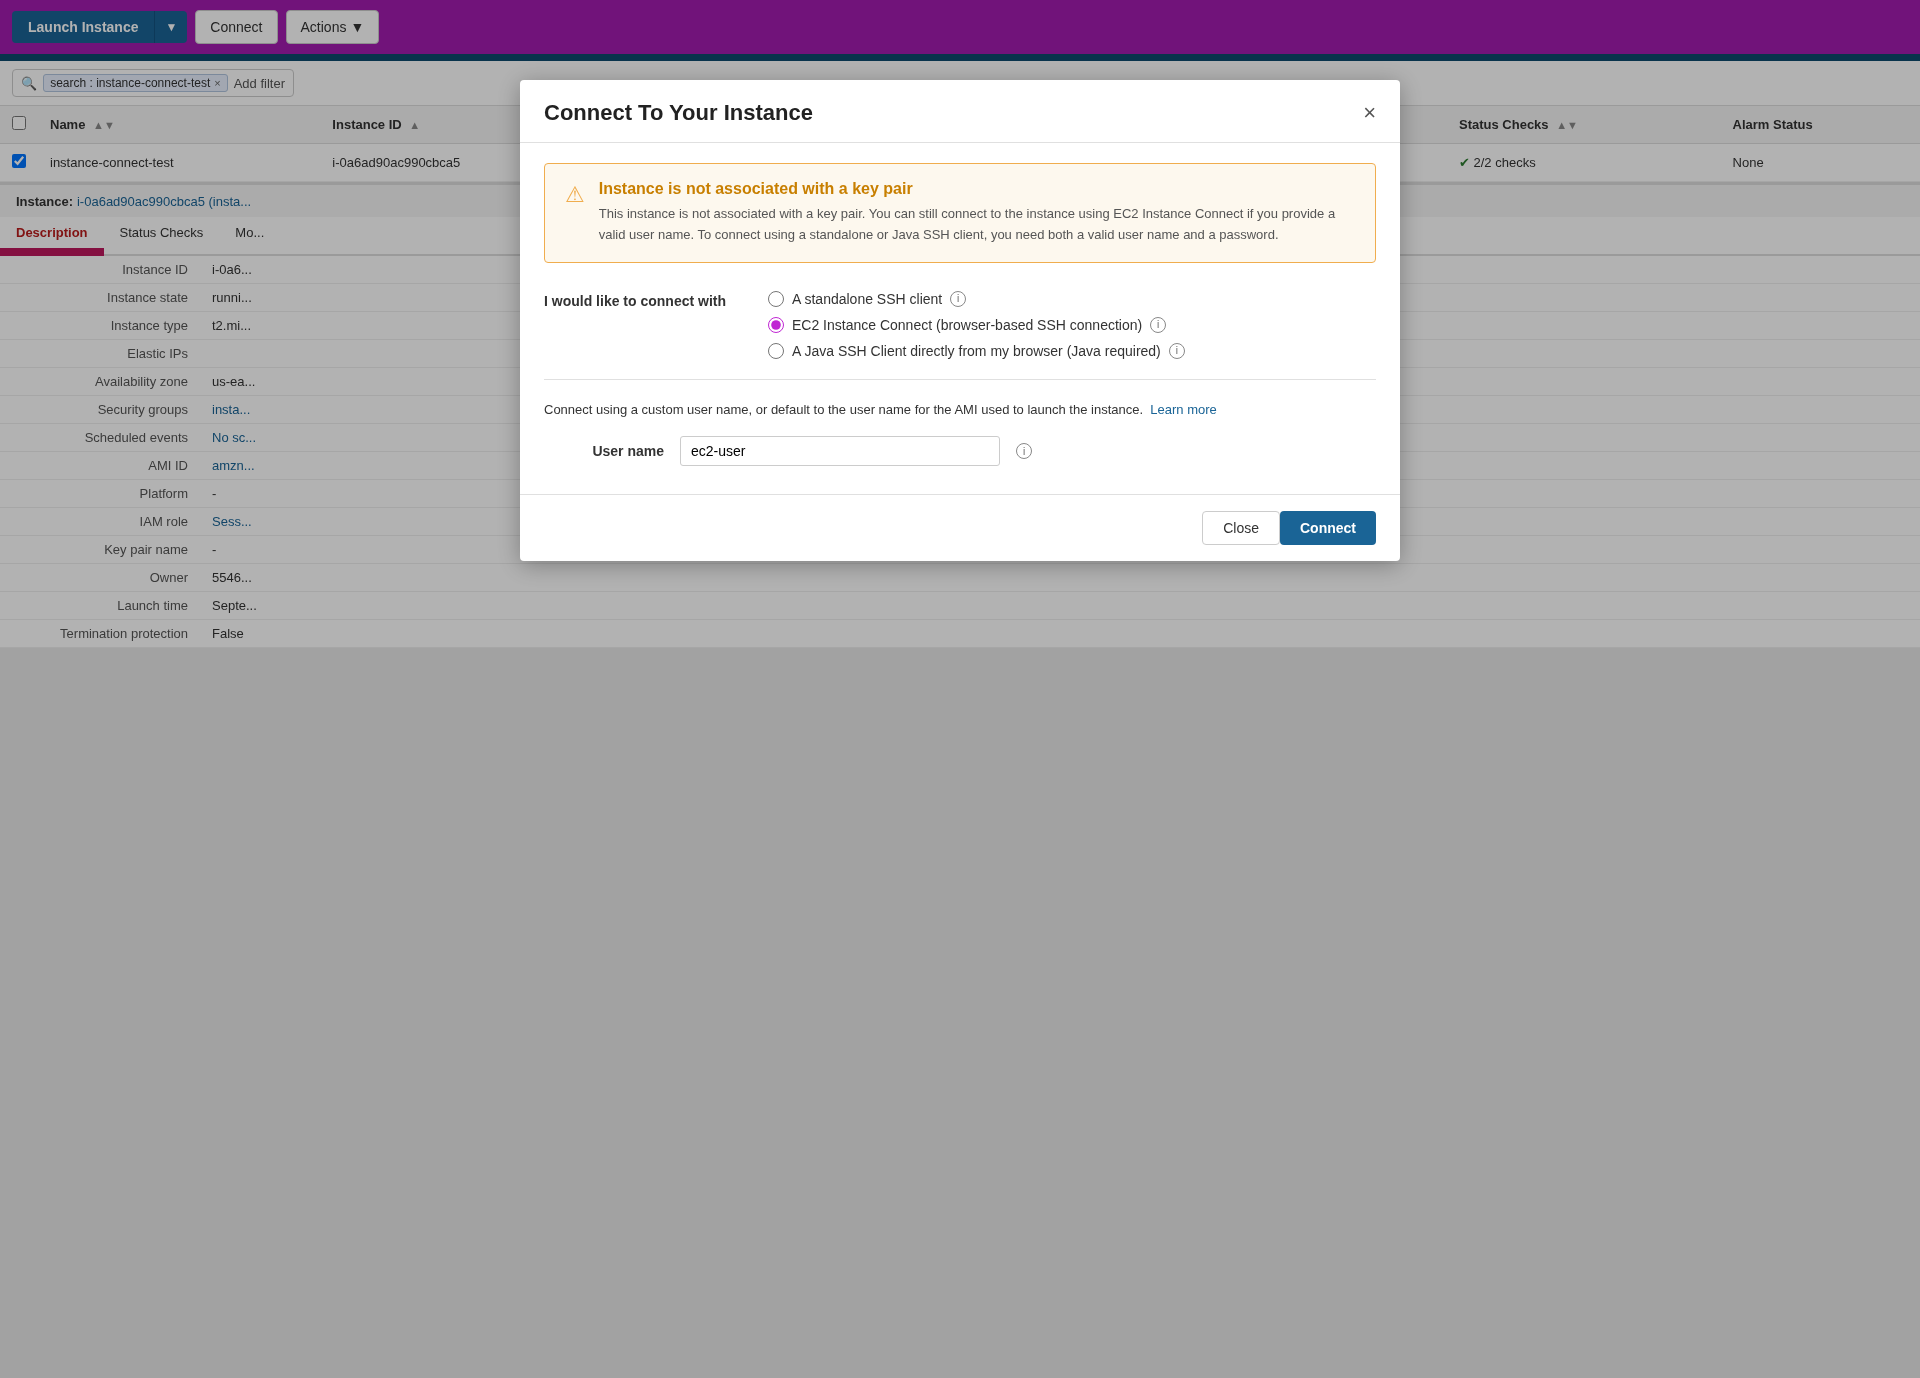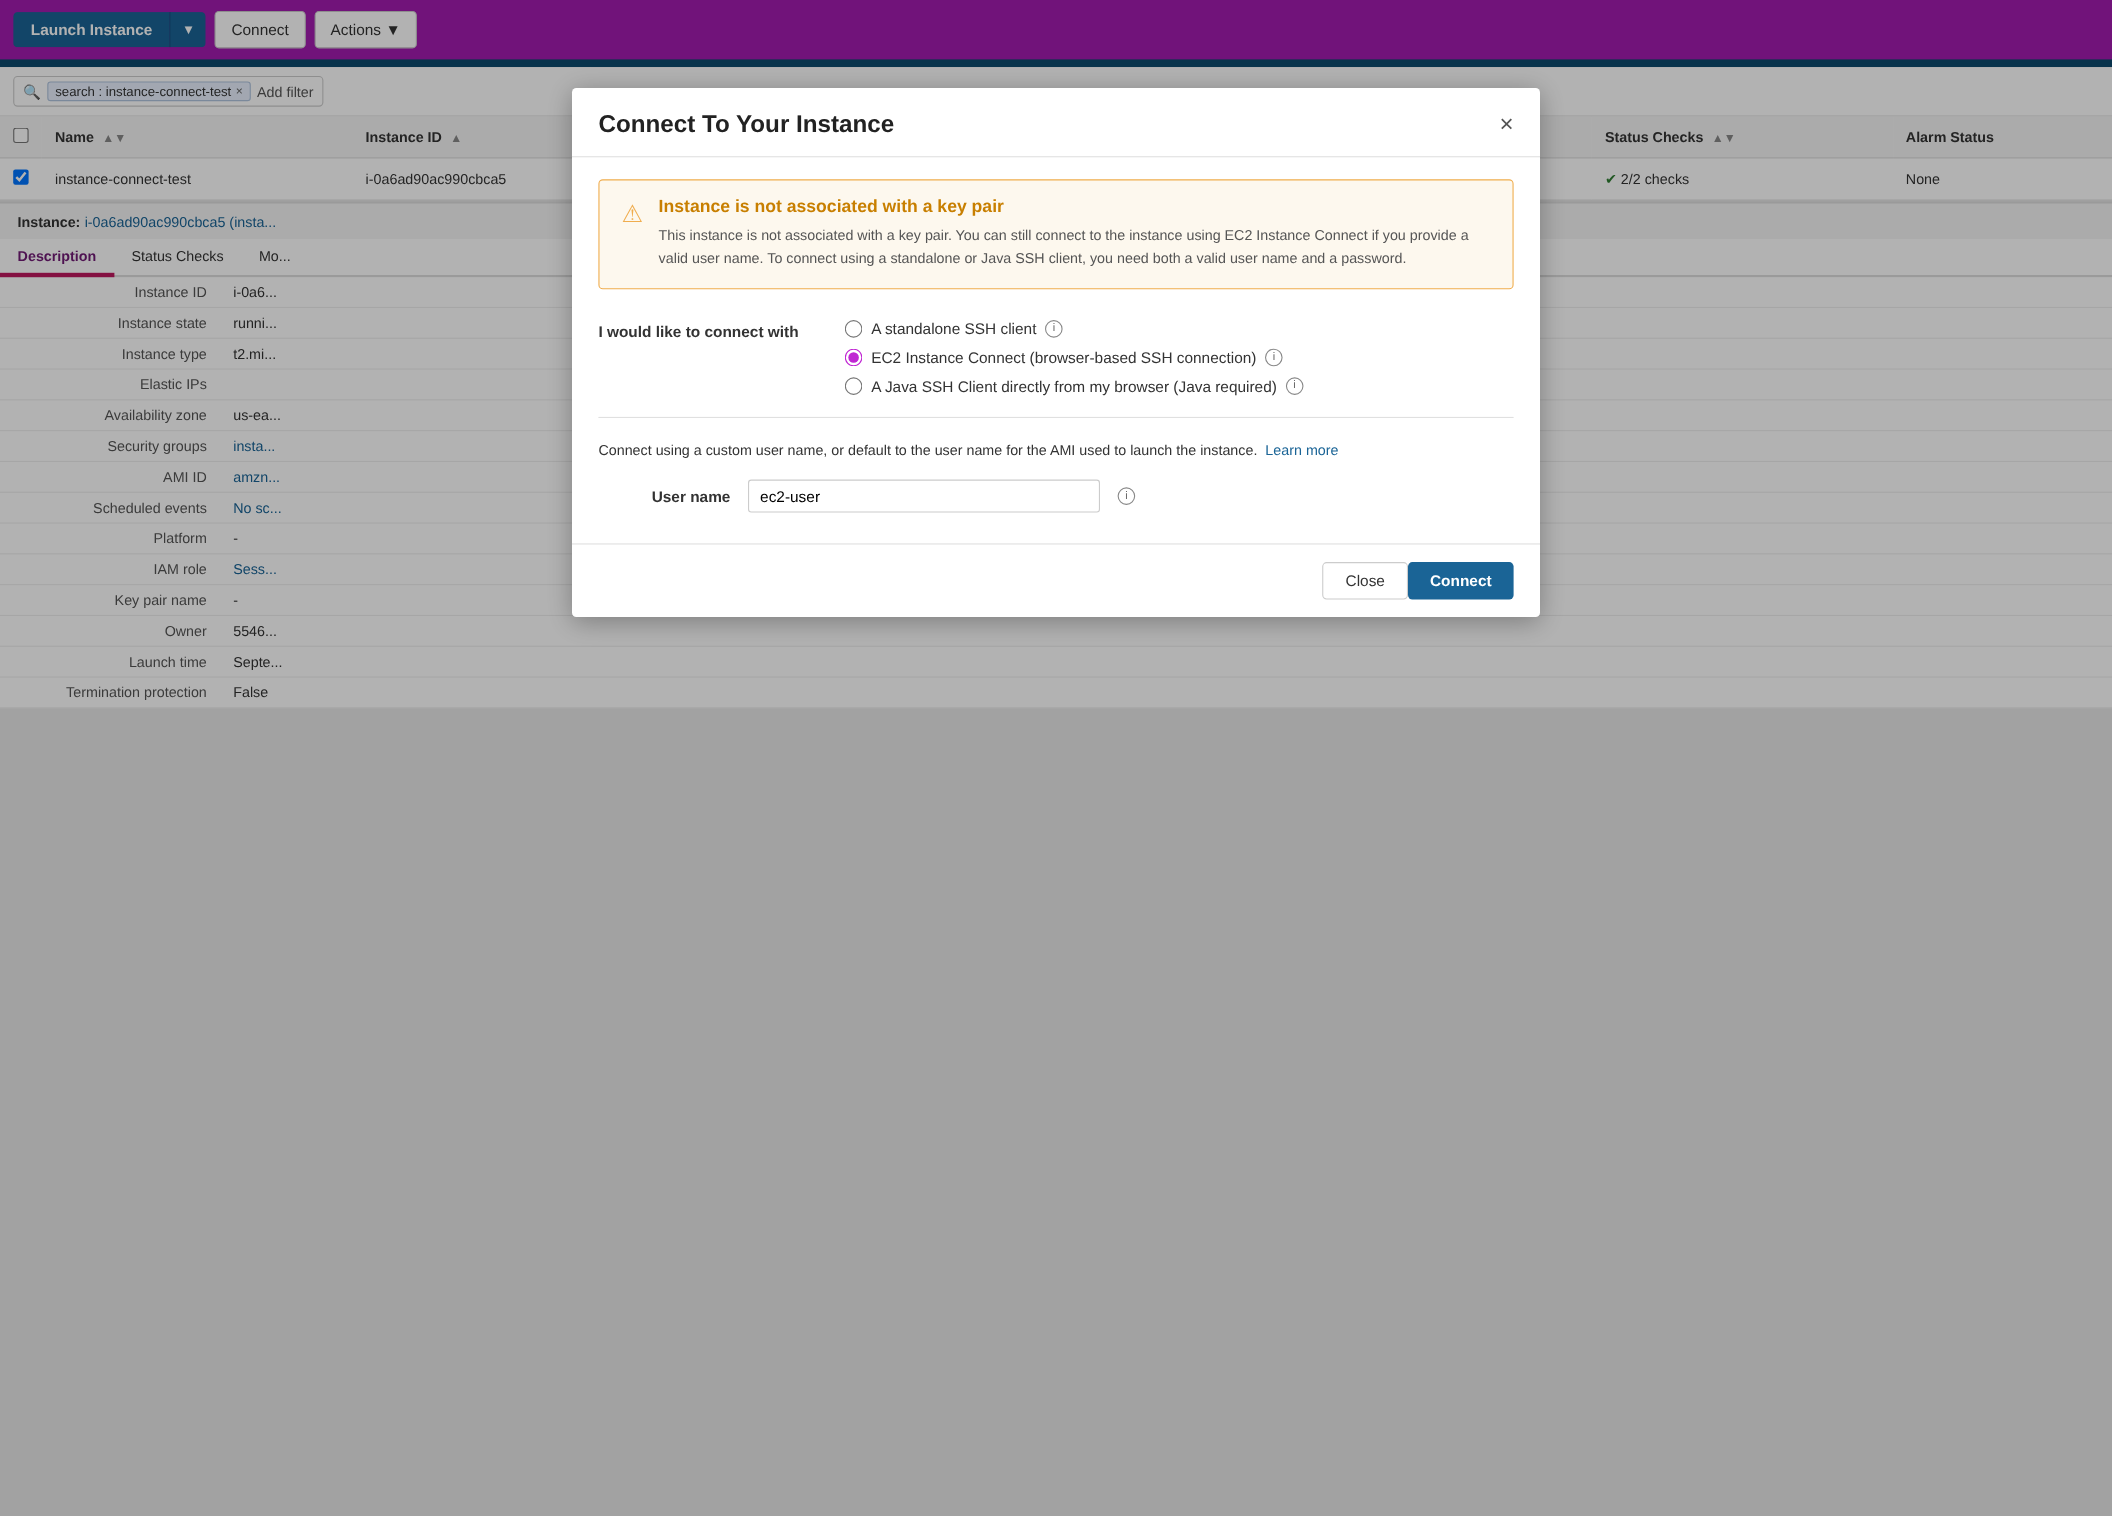--- a/index.html
+++ b/index.html
@@ -133,23 +133,23 @@
       border-bottom: 2px solid #ddd;
     }
     .tab {
       padding: 8px 16px;
       font-size: 13px;
       cursor: pointer;
       border-bottom: 2px solid transparent;
       margin-bottom: -2px;
     }
     .tab.active {
-      border-bottom: 4px solid #be185d;
+      border-bottom: 8px solid #be185d;
       font-weight: bold;
-      color: #701a75;
+      color: #b91c1c;
     }
 
     
     .description-section {
       background: white;
       padding: 0;
     }
     .desc-table { width: 100%; border-collapse: collapse; }
     .desc-table td { padding: 6px 12px; font-size: 13px; border-bottom: 1px solid #eee; vertical-align: top; }
     .desc-label { text-align: right; color: #555; font-weight: normal; width: 200px; padding-right: 16px; }
@@ -368,26 +368,26 @@
       </tr>
       <tr>
         <td class="desc-label">Availability zone</td>
         <td class="desc-value">us-ea...</td>
       </tr>
       <tr>
         <td class="desc-label">Security groups</td>
         <td class="desc-value desc-link">insta...</td>
       </tr>
       <tr>
+        <td class="desc-label">Scheduled events</td>
+        <td class="desc-value desc-link">No sc...</td>
+      </tr>
+      <tr>
         <td class="desc-label">AMI ID</td>
         <td class="desc-value desc-link">amzn...</td>
-      </tr>
-      <tr>
-        <td class="desc-label">Scheduled events</td>
-        <td class="desc-value desc-link">No sc...</td>
       </tr>
       <tr>
         <td class="desc-label">Platform</td>
         <td class="desc-value">-</td>
       </tr>
       <tr>
         <td class="desc-label">IAM role</td>
         <td class="desc-value desc-link">Sess...</td>
       </tr>
       <tr>

